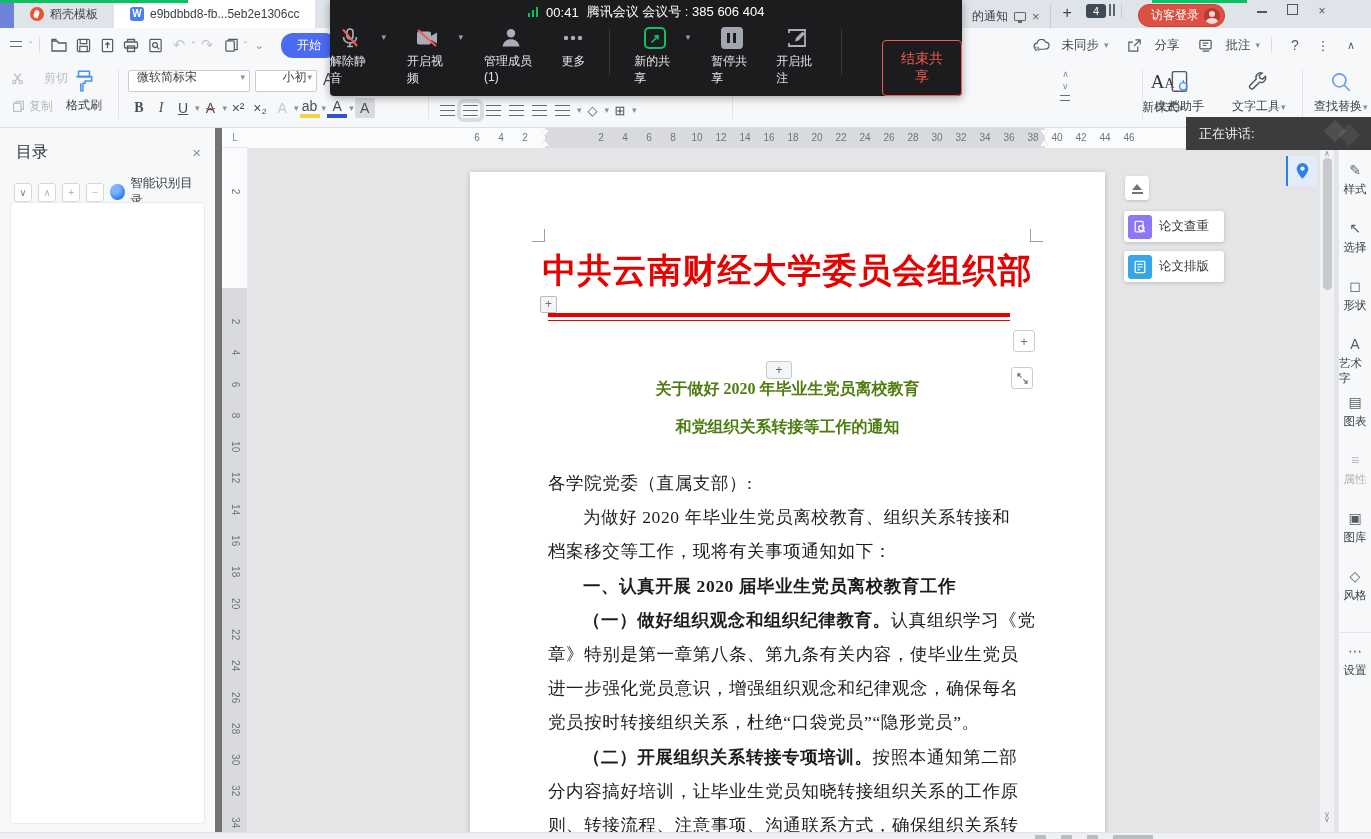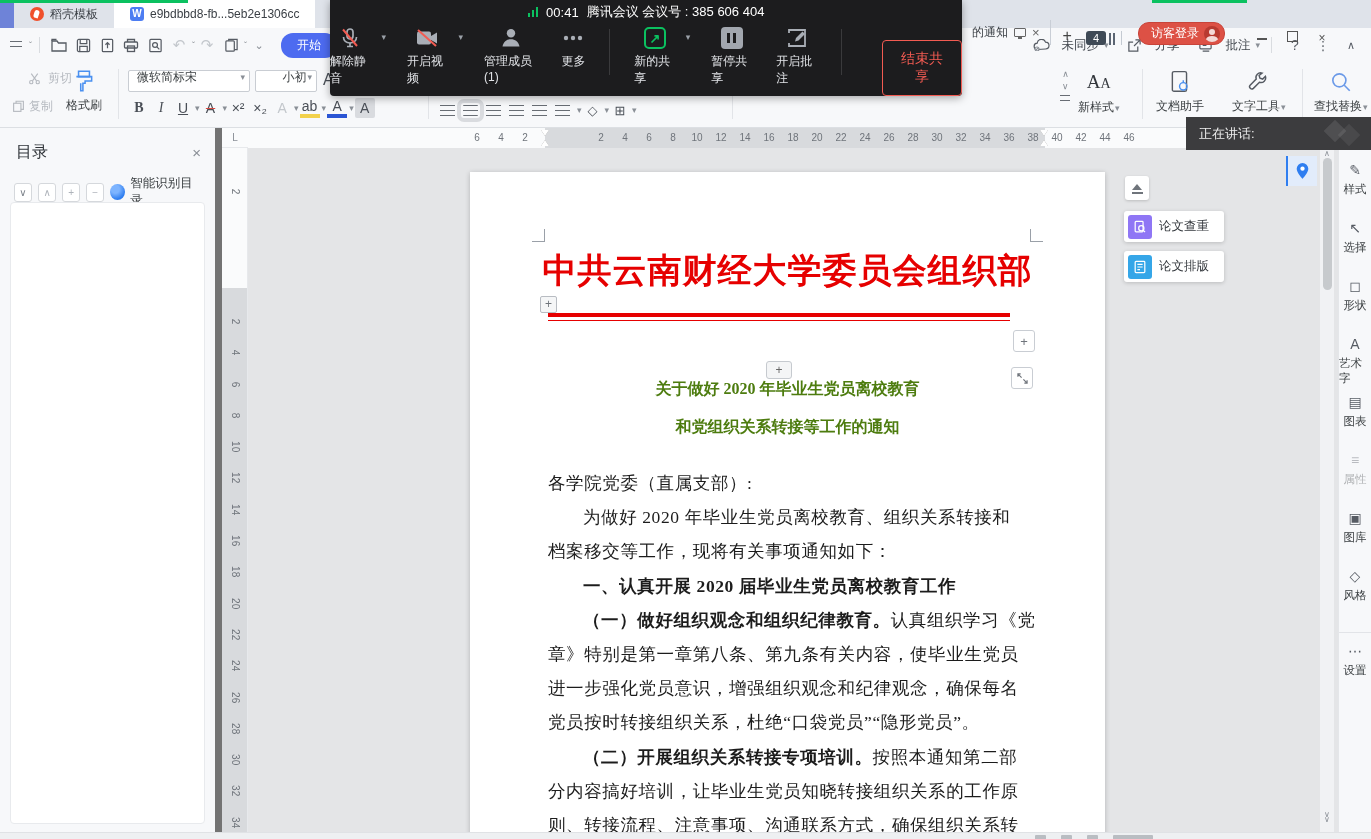--- a/index.html
+++ b/index.html
@@ -9,21 +9,21 @@
 
 .gstrip{position:absolute;top:0;height:3px;background:#0bc160;z-index:30}
 
 #tabbar{position:absolute;left:0;top:0;width:1371px;height:28px;background:#dfe3ea;z-index:10;display:flex;align-items:stretch}
 #homebtn{width:14px;background:#6e83d8}
 .tab{display:flex;align-items:center;gap:6px;padding:0 16px;font-size:12px;color:#3a3f45;white-space:nowrap}
 .tab.active{background:#fff}
 .docker-ic{width:14px;height:14px;border-radius:50%;background:#f0502c;position:relative}
 .docker-ic::after{content:"";position:absolute;left:4px;top:3px;width:5px;height:8px;background:#fff;border-radius:3px 3px 0 3px;transform:rotate(18deg)}
 .wps-ic{width:14px;height:14px;border-radius:3px;background:#4d7df2;color:#fff;font-size:10px;font-weight:bold;text-align:center;line-height:14px}
-#tabright{position:absolute;left:962px;top:20px;height:25px;display:flex;align-items:flex-end;z-index:11}
+#tabright{position:absolute;left:962px;top:4px;height:25px;display:flex;align-items:flex-start;z-index:11}
 #tab3{display:flex;align-items:center;gap:6px;padding:0 10px;height:25px;font-size:12px;color:#3a3f45;border-right:1px solid #c9ced6}
 .moni{width:12px;height:9px;border:1px solid #666;border-radius:1px;position:relative}
 .moni::after{content:"";position:absolute;left:3px;bottom:-3px;width:4px;height:2px;background:#666}
 .xbtn{color:#666;font-size:13px;line-height:1;cursor:default}
 #newtab{font-size:16px;color:#444;margin:0 14px 0 12px}
 #tabbadge{background:#3f4a56;color:#fff;font-size:11px;border-radius:3px;padding:1px 7px}
 .badgebars{width:2px;height:12px;background:#5b6572;margin-left:3px;box-shadow:4px 0 0 #5b6572}
 .tsep{width:1px;height:14px;background:#c4cad2;margin:0 10px}
 #guest{display:flex;align-items:center;gap:5px;background:#dd5145;border:1px solid #c8443a;color:#fff;font-size:12px;border-radius:11px;padding:2px 4px 2px 12px;margin-left:6px}
 #guest .av{width:16px;height:16px;border-radius:50%;background:#b83a30;position:relative;overflow:hidden}
@@ -250,21 +250,21 @@
     <span class="lab">批注</span>
     <span class="car">▾</span>
     <span class="vdiv"></span>
     <span class="qic" style="font-size:14px">?</span>
     <span class="qic">⋮</span>
     <span class="qic" style="font-size:11px">∧</span>
   </div>
 </div>
 
 <div id="ribbon">
-  <div class="abs" style="left:28px;top:8px;display:flex;align-items:center;gap:7px">
+  <div class="abs" style="left:11px;top:8px;display:flex;align-items:center;gap:20px">
     <svg width="13" height="13" viewBox="0 0 16 16" fill="none" stroke="#b6bac0" stroke-width="1.4">
         <circle cx="4" cy="12.5" r="2"></circle>
         <circle cx="12" cy="12.5" r="2"></circle>
         <path d="M5.5 11L12 2M10.5 11L4 2"></path>
       </svg>
     <span class="rtxt dim">剪切</span>
   </div>
   <div class="abs" style="left:12px;top:36px;display:flex;align-items:center;gap:4px">
     <svg width="13" height="13" viewBox="0 0 16 16" fill="none" stroke="#b6bac0" stroke-width="1.4">
         <rect x="2" y="4" width="9" height="10"></rect>
@@ -340,21 +340,21 @@
     <span class="glyph" style="font-size:13px">⊞</span>
       <span class="car">▾</span>
   </div>
   <div class="vsep" style="left:732px"></div>
 
   <div class="abs" style="left:1060px;top:7px;display:flex;flex-direction:column;gap:3px;align-items:center">
     <span class="car">∧</span>
     <span class="car" style="transform:rotate(180deg)">∧</span>
     <span class="lic" style="width:10px;height:7px;margin:0"></span>
   </div>
-  <div class="abs bigbtn" style="left:1078px;top:9px">
+  <div class="abs bigbtn" style="left:1142px;top:9px">
     <span style="font-family:'Liberation Serif',serif;font-size:19px;line-height:22px;color:#33373c">A<span style="font-size:14px">A</span></span>
     <span><span>新样式</span><span class="car">▾</span></span>
   </div>
   <div class="vsep" style="left:1142px"></div>
   <div class="abs bigbtn" style="left:1156px;top:8px">
     <svg width="22" height="24" viewBox="0 0 20 22" fill="none" stroke="#565b63" stroke-width="1.3">
         <rect x="3" y="1.5" width="13" height="18" rx="1.5"></rect>
         <circle cx="13" cy="15" r="3.4" stroke="#4a90f0"></circle>
         <path d="M13 11.5v-2" stroke="#4a90f0"></path>
       </svg>

